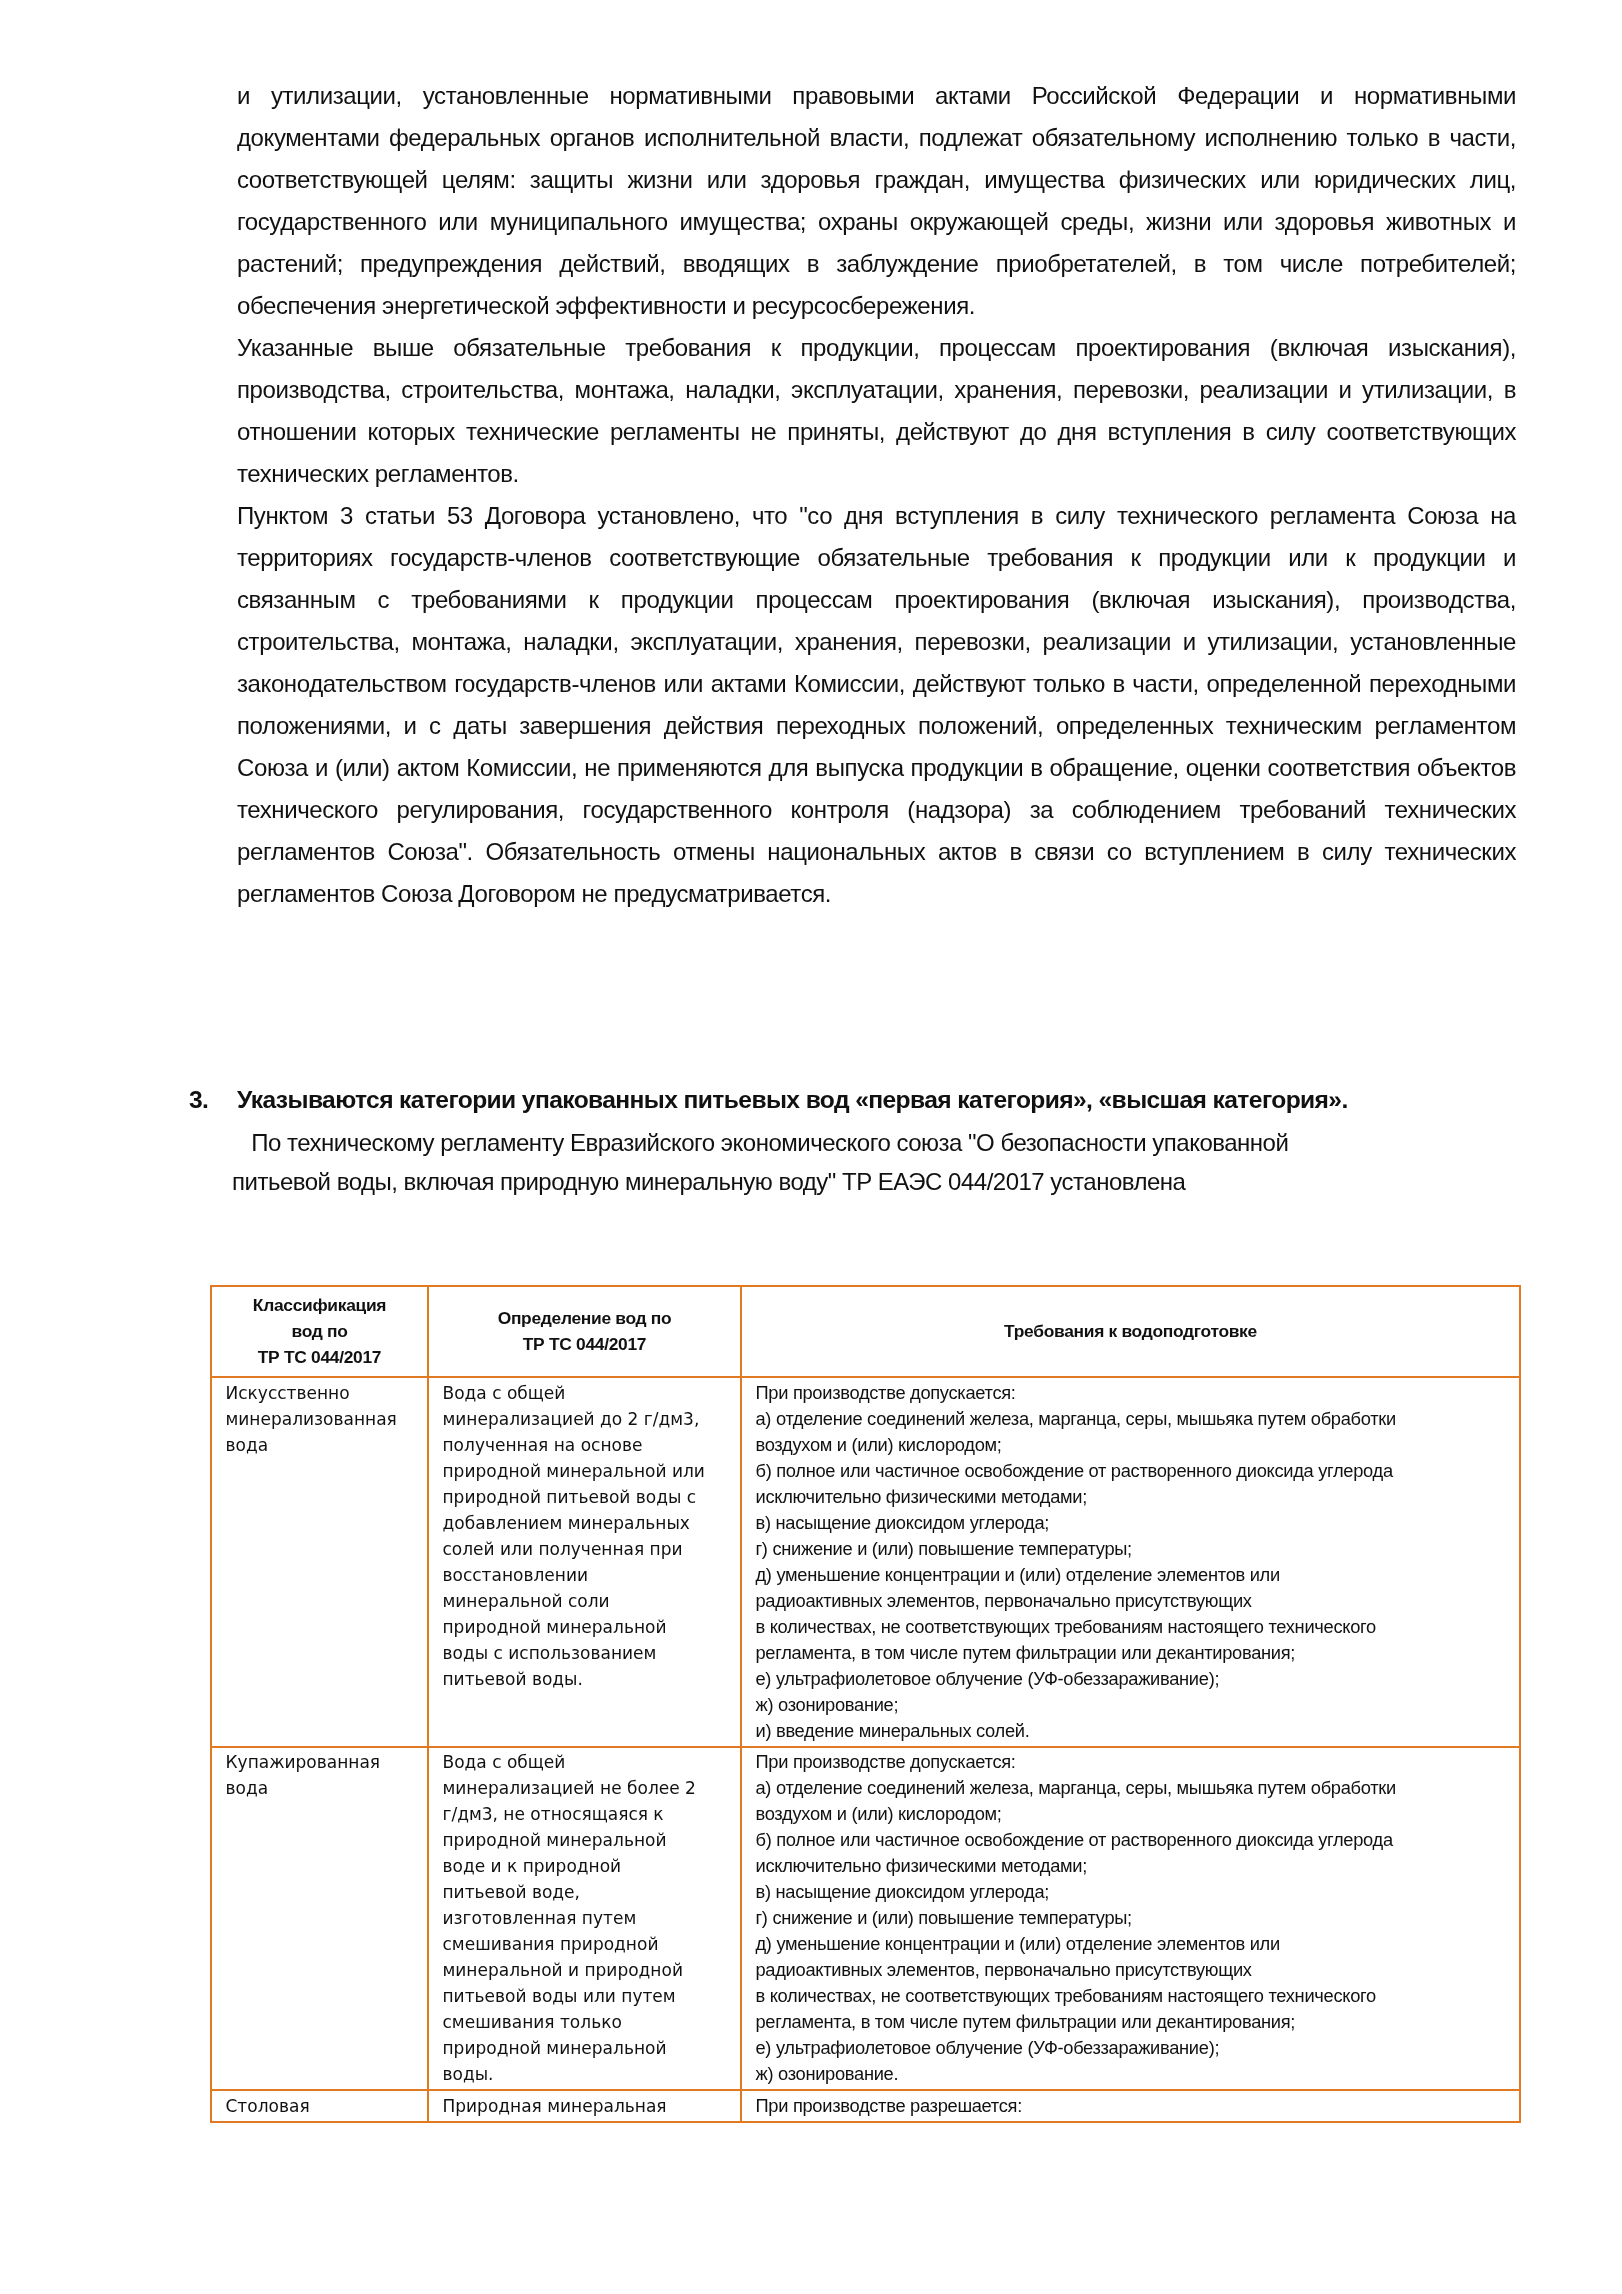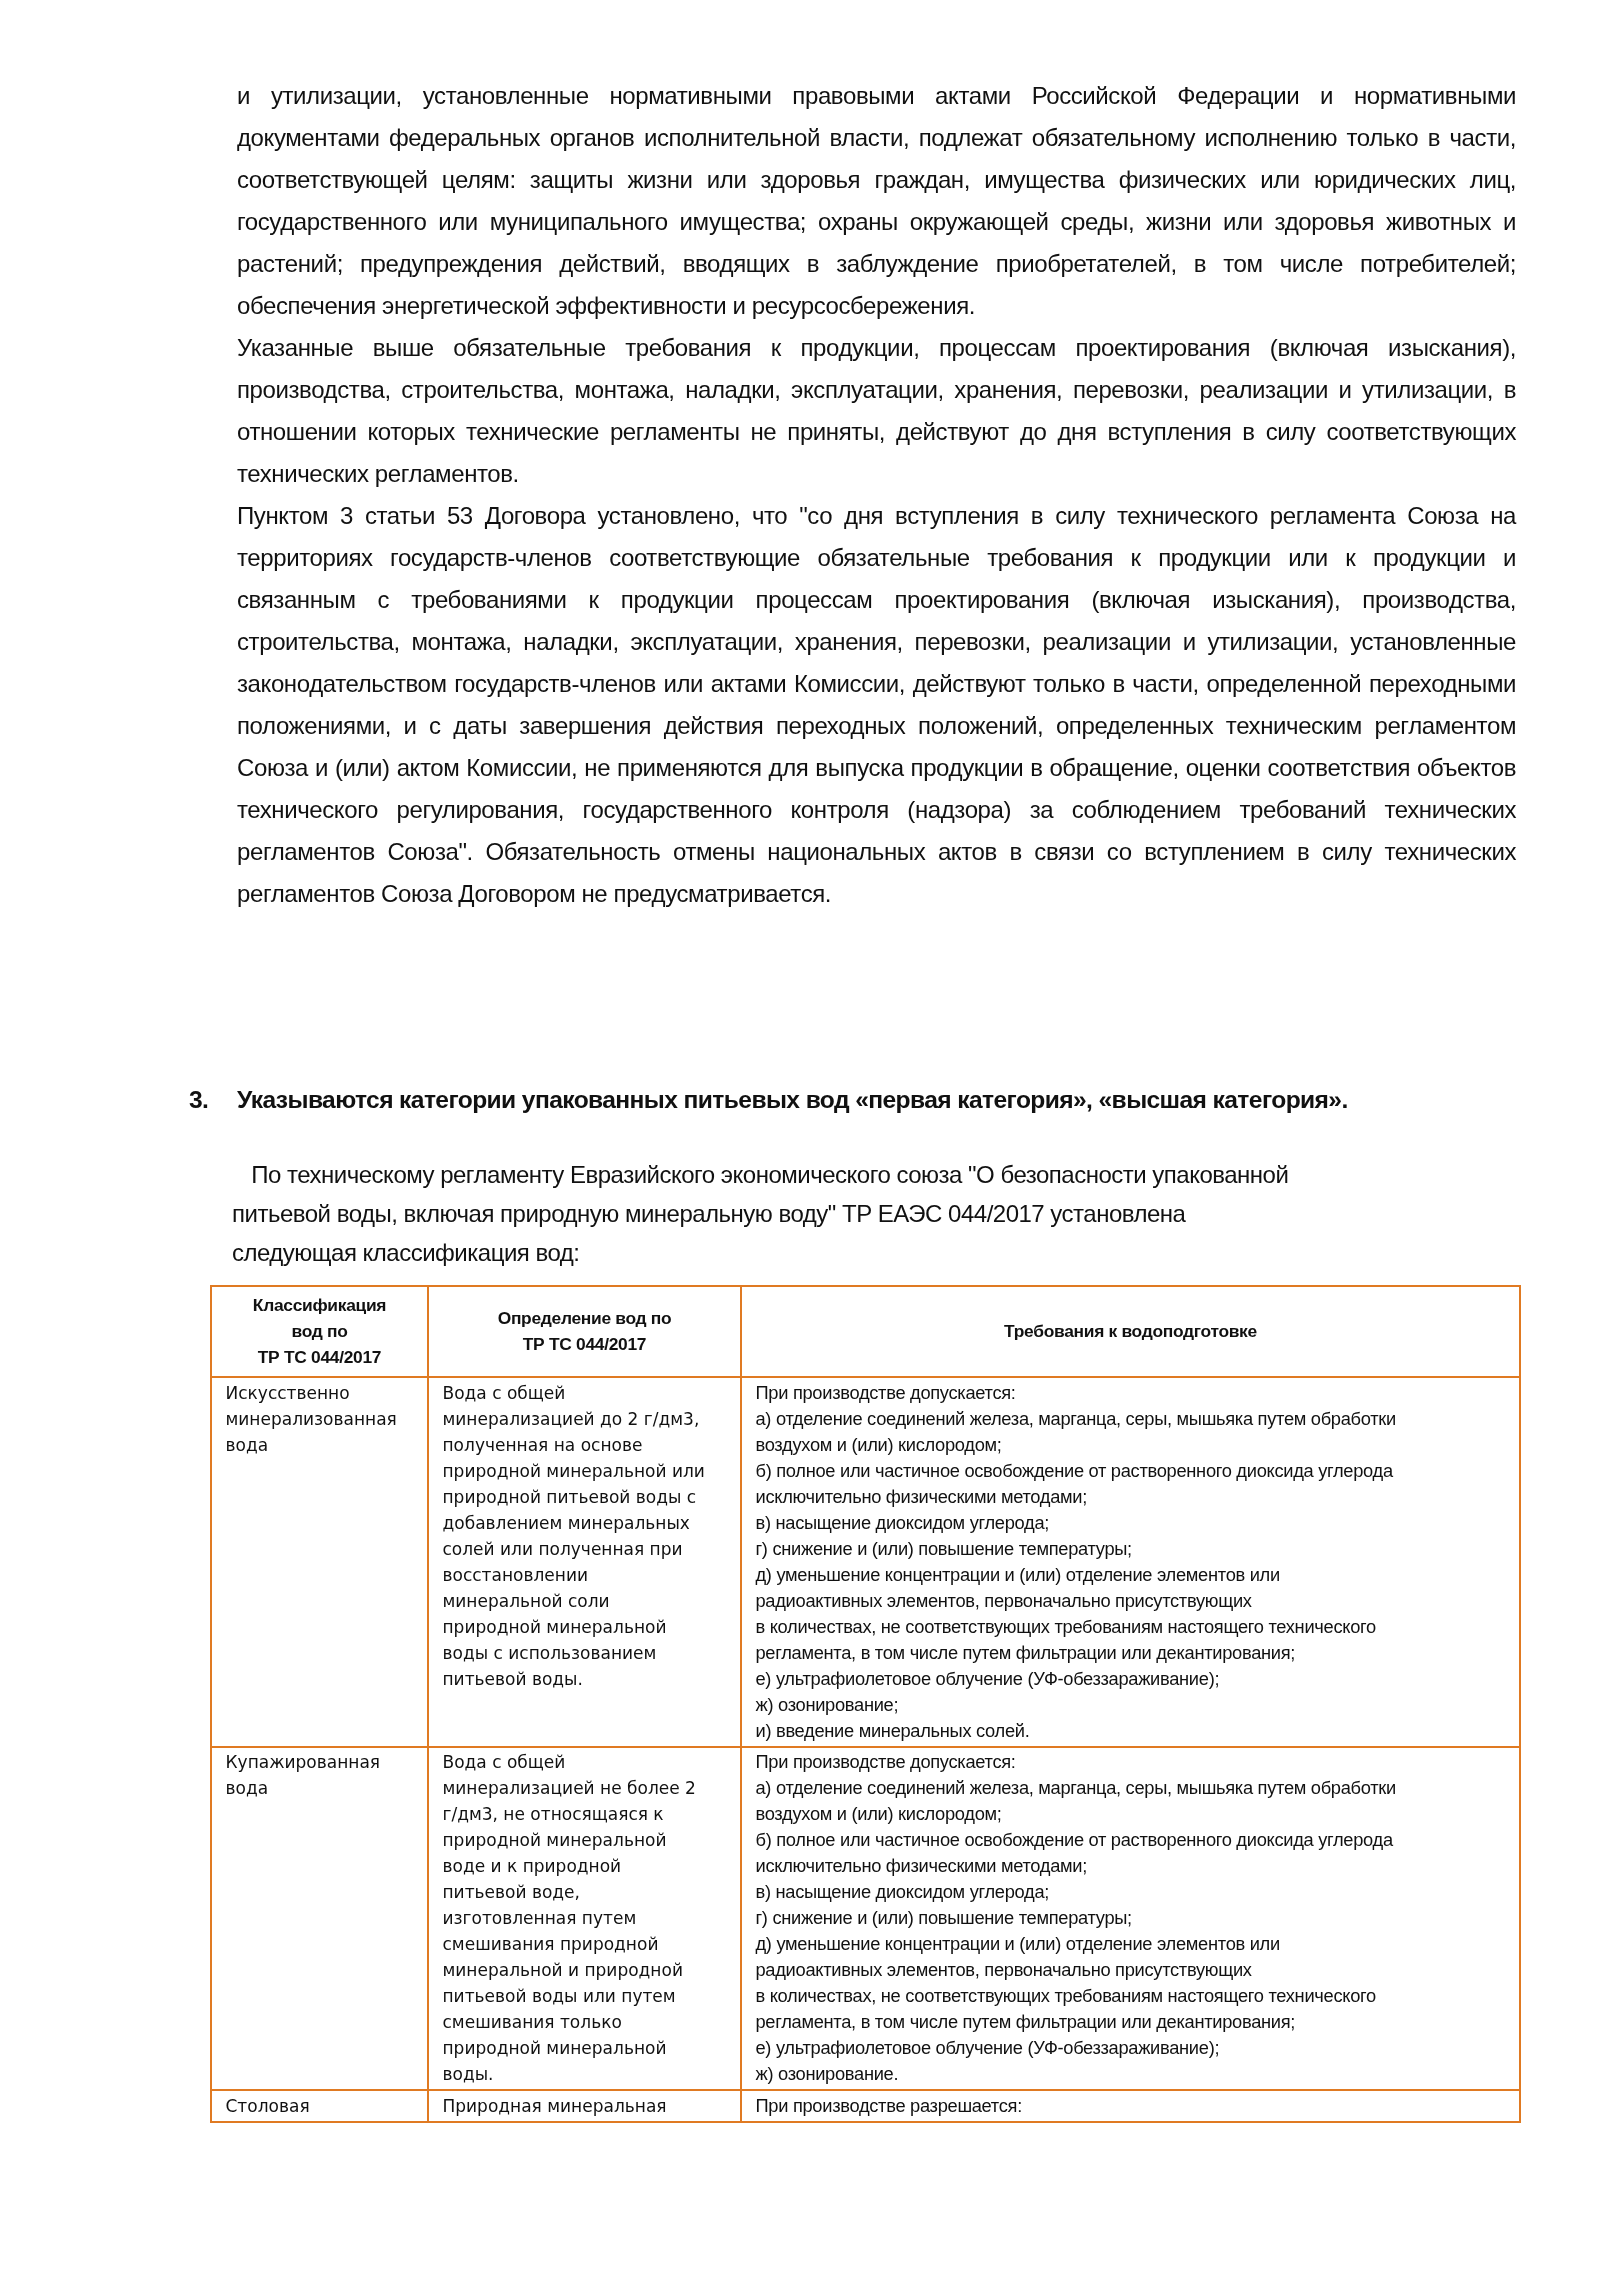--- a/index.html
+++ b/index.html
@@ -15,21 +15,21 @@
     position: absolute; left: 189px; top: 1081px; width: 1352px;
     font-family: "Liberation Sans", sans-serif; font-size: 24.6px; font-weight: bold;
     letter-spacing: -0.6px; line-height: 37px;
   }
   .heading .num { display: inline-block; width: 48px; }
   .intro {
     position: absolute; left: 232px; top: 1123px; width: 1284px;
     font-family: "Liberation Sans", sans-serif; font-size: 24px; line-height: 39px;
     letter-spacing: -0.5px;
   }
-  .intro .indent { padding-left: 19.3px; margin-top: 32px; }
+  .intro .indent { padding-left: 19.3px; }
   table.cls {
     position: absolute; left: 210px; top: 1285px; width: 1309px;
     border-collapse: collapse; table-layout: fixed;
     font-family: "DejaVu Sans", sans-serif;
   }
   table.cls td, table.cls th {
     border: 2.9px solid #E07A22; vertical-align: top; padding: 1.9px 13.5px 1.9px 13.5px;
     font-size: 17px; line-height: 26px; font-weight: normal; color: #111;
   }
   table.cls th {
@@ -52,21 +52,20 @@
     <p>Пунктом 3 статьи 53 Договора установлено, что "со дня вступления в силу технического регламента Союза на территориях государств-членов соответствующие обязательные требования к продукции или к продукции и связанным с требованиями к продукции процессам проектирования (включая изыскания), производства, строительства, монтажа, наладки, эксплуатации, хранения, перевозки, реализации и утилизации, установленные законодательством государств-членов или актами Комиссии, действуют только в части, определенной переходными положениями, и с даты завершения действия переходных положений, определенных техническим регламентом Союза и (или) актом Комиссии, не применяются для выпуска продукции в обращение, оценки соответствия объектов технического регулирования, государственного контроля (надзора) за соблюдением требований технических регламентов Союза". Обязательность отмены национальных актов в связи со вступлением в силу технических регламентов Союза Договором не предусматривается.</p>
   </div>
 
   <div class="heading">
     <span class="num">3.</span><span>Указываются категории упакованных питьевых вод «первая категория», «высшая категория».</span>
   </div>
 
   <div class="intro">
     <div class="indent">По техническому регламенту  Евразийского экономического союза "О безопасности упакованной</div>
     <div>питьевой воды, включая природную минеральную воду"  ТР ЕАЭС 044/2017  установлена</div>
-    <div>следующая классификация вод:</div>
   </div>
 
   <table class="cls">
     <colgroup>
         <col class="c1">
         <col class="c2">
         <col class="c3">
       </colgroup>
     <thead>
       <tr>

